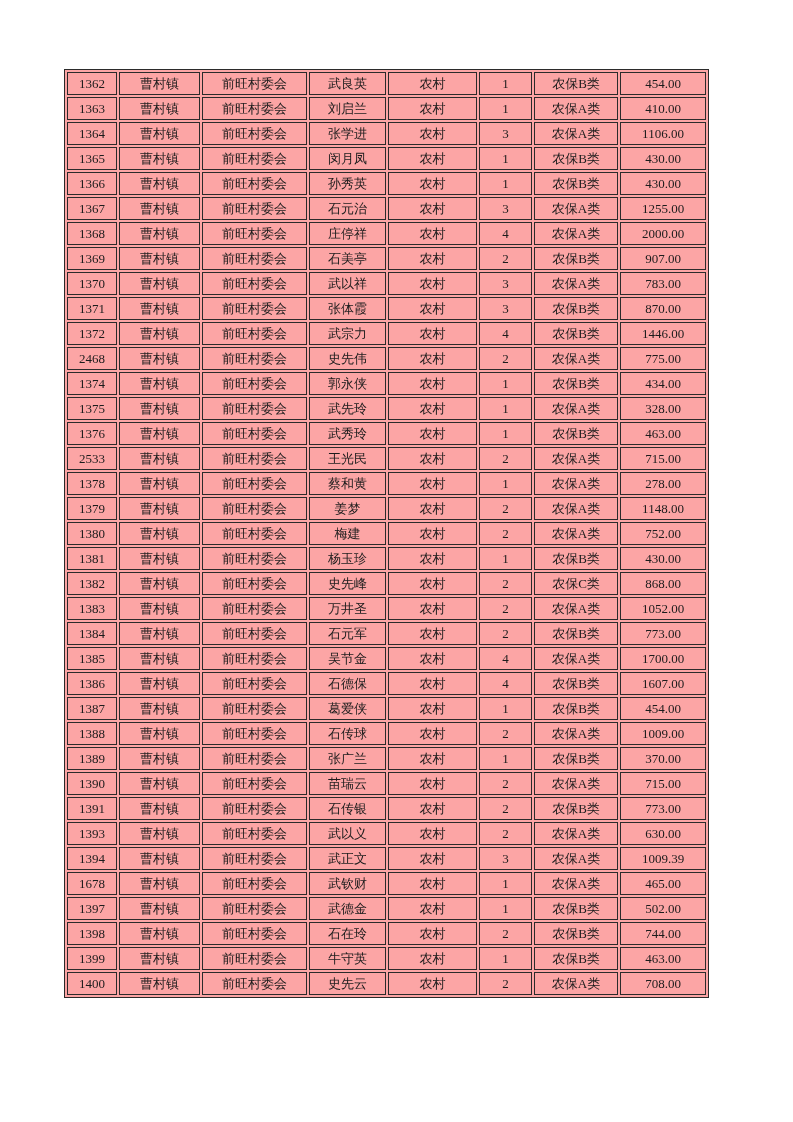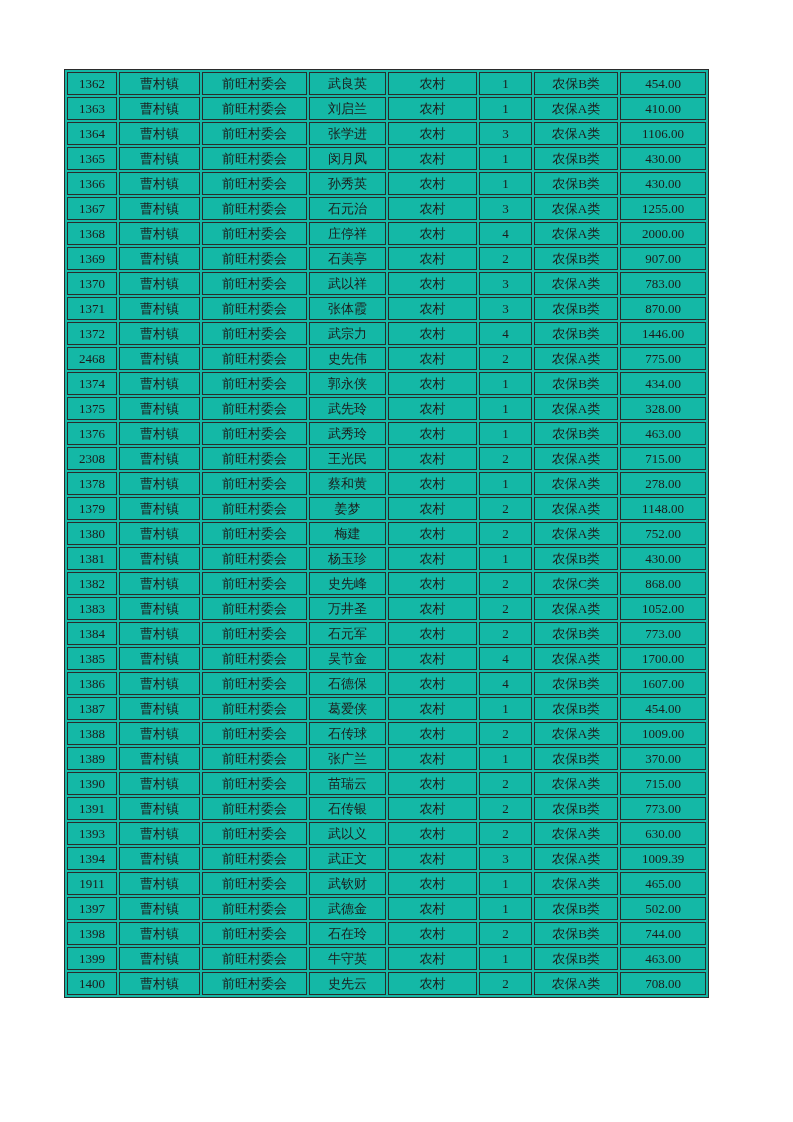--- a/index.html
+++ b/index.html
@@ -17,21 +17,21 @@
   }
   table.roster {
     position: absolute;
     left: 64px;
     top: 69px;
     width: 643px;
     table-layout: fixed;
     border-collapse: separate;
     border-spacing: 2px;
     border: 1px solid #2b2b2b;
-    background: #14b8a6;
+    background: #fca5a5;
   }
   table.roster td {
     border: 1px solid #2b2b2b;
     height: 21px;
     line-height: 21px;
     padding: 0;
     text-align: center;
     vertical-align: middle;
     font-size: 13px;
     color: #1c1c1c;
@@ -207,21 +207,21 @@
           <td>1376</td>
           <td>曹村镇</td>
           <td>前旺村委会</td>
           <td>武秀玲</td>
           <td>农村</td>
           <td>1</td>
           <td>农保B类</td>
           <td>463.00</td>
         </tr>
         <tr>
-          <td>2308</td>
+          <td>2533</td>
           <td>曹村镇</td>
           <td>前旺村委会</td>
           <td>王光民</td>
           <td>农村</td>
           <td>2</td>
           <td>农保A类</td>
           <td>715.00</td>
         </tr>
         <tr>
           <td>1378</td>
@@ -377,21 +377,21 @@
           <td>1394</td>
           <td>曹村镇</td>
           <td>前旺村委会</td>
           <td>武正文</td>
           <td>农村</td>
           <td>3</td>
           <td>农保A类</td>
           <td>1009.39</td>
         </tr>
         <tr>
-          <td>1911</td>
+          <td>1678</td>
           <td>曹村镇</td>
           <td>前旺村委会</td>
           <td>武钦财</td>
           <td>农村</td>
           <td>1</td>
           <td>农保A类</td>
           <td>465.00</td>
         </tr>
         <tr>
           <td>1397</td>

